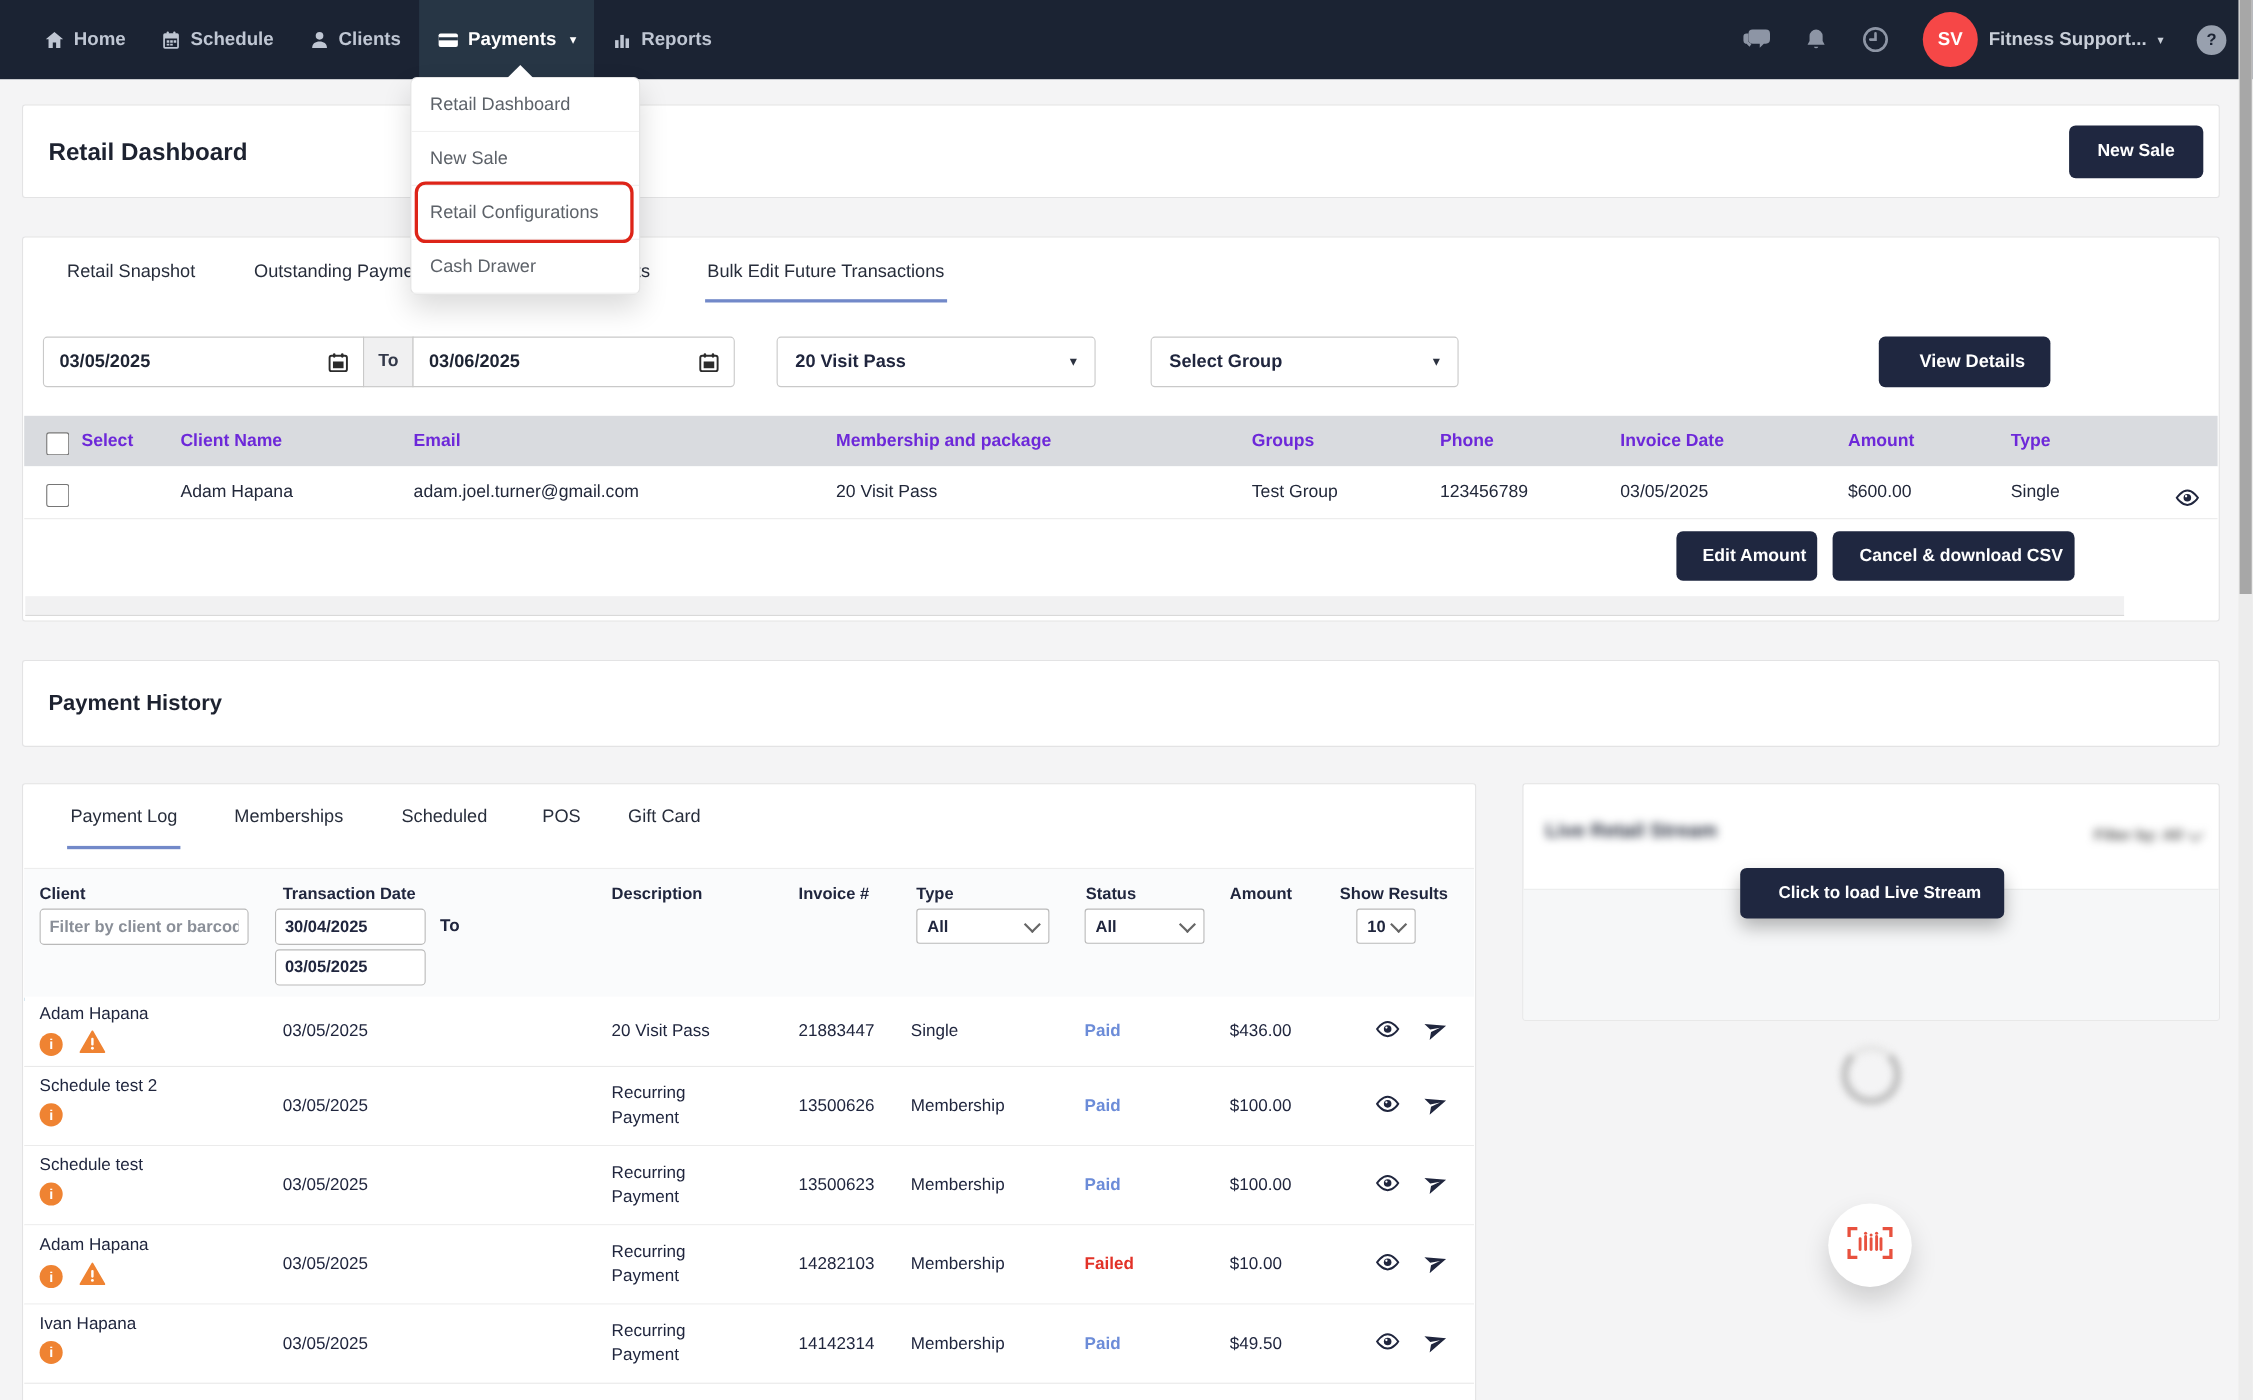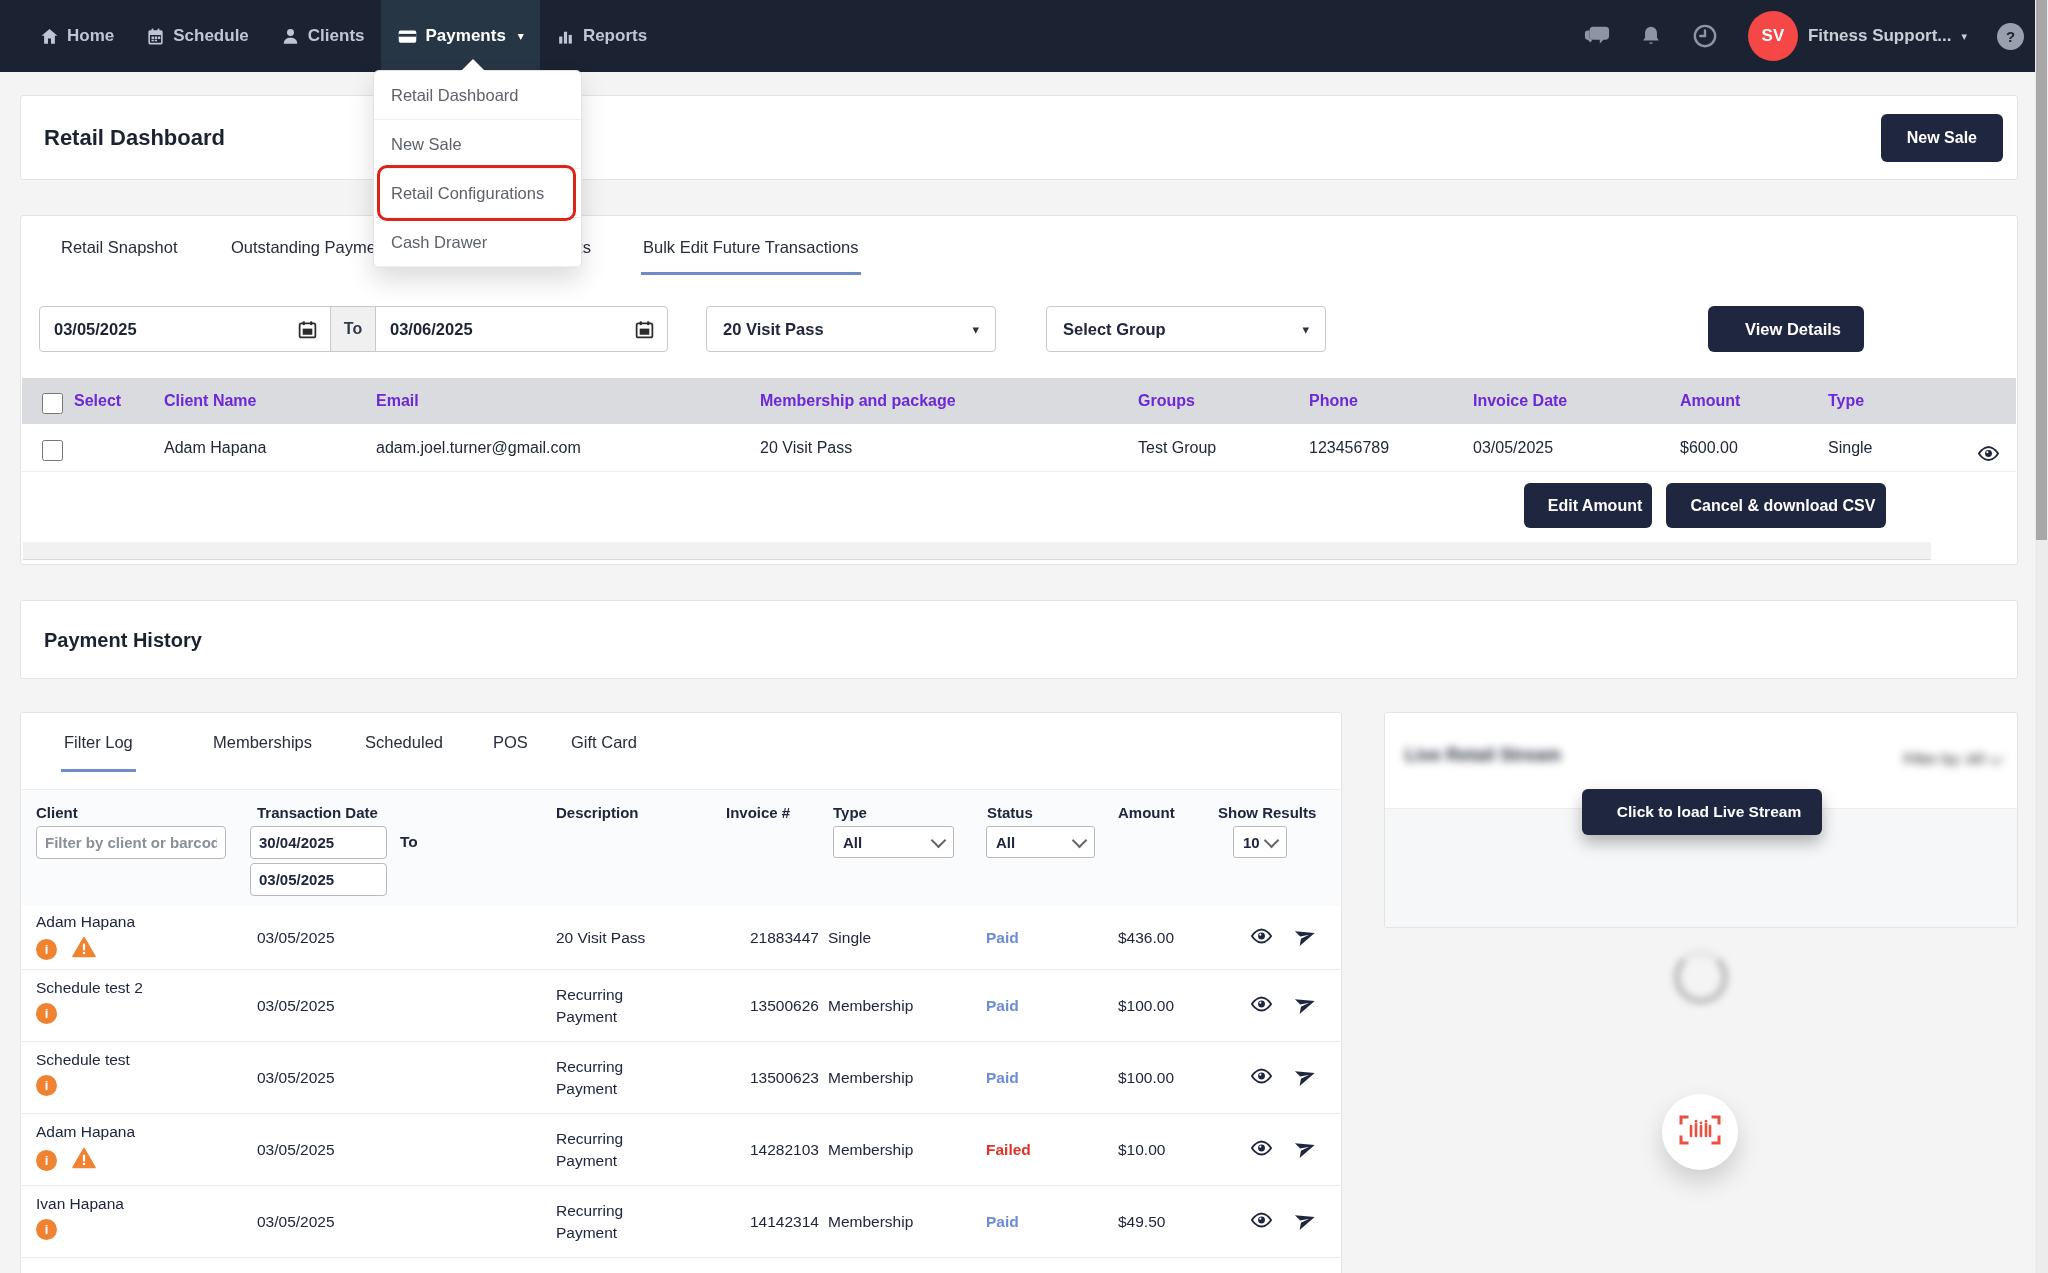--- a/index.html
+++ b/index.html
@@ -84,21 +84,21 @@
   .prows{position:absolute;left:1px;right:1px;top:193px;}
   .prow{position:relative;border-bottom:1px solid #e9e9e9;background:#fff;}
   .h64{height:63px;} .h72{height:71px;}
   .pc{position:absolute;font-size:15.5px;color:#20263e;white-space:nowrap;}
   .vcent{top:50%;transform:translateY(-50%);}
   .pc-name{left:14px;top:9px;}
   .pc-flags{position:absolute;left:14px;top:33px;display:flex;gap:15px;align-items:center;}
   .info-dot{width:21px;height:21px;border-radius:50%;background:#ef8332;color:#fff;display:flex;align-items:center;
         justify-content:center;font-size:13px;font-weight:800;cursor:pointer;}
   .pc-date{left:235px;} .pc-desc{left:534px;width:106px;white-space:normal;line-height:1.45;}
-  .pc-inv{left:704px;margin-left:24px;} .pc-type{left:806px;} .pc-status{left:964px;font-weight:600;}
+  .pc-inv{left:704px;} .pc-type{left:806px;} .pc-status{left:964px;font-weight:600;}
   .pc-amount{left:1096px;}
   .status-paid{color:#6c8cd8;} .status-failed{color:#e23228;}
   .pc-eye{left:1228px;cursor:pointer;} .pc-send{left:1272px;cursor:pointer;}
   
   .cardE{left:1384px;top:712px;width:634px;height:216px;overflow:visible;}
   .ls-title{position:absolute;left:20px;top:32px;font-size:18px;font-weight:800;color:#2a3040;filter:blur(4px);}
   .ls-filter{position:absolute;right:16px;top:38px;font-size:14px;font-weight:600;color:#555;filter:blur(4px);display:flex;gap:6px;align-items:center;}
   .ls-body{position:absolute;left:0;right:0;top:95px;bottom:0;background:#f6f7f8;border-top:1px solid #ededed;}
   .ls-btn{position:absolute;left:197px;top:76px;width:240px;height:46px;font-size:15.5px;z-index:5;
         box-shadow:0 8px 16px rgba(0,0,0,.28);}
@@ -276,21 +276,21 @@
     <button class="btn-dark edit-amount-btn">Edit Amount</button>
     <button class="btn-dark cancel-csv-btn">Cancel &amp; download CSV</button>
     <div class="hscroll"></div>
   </div>
 
   <div class="card cardC">
     <div class="ph-title">Payment History</div>
   </div>
 
   <div class="card cardD">
-    <div class="ptab active" style="left:43px">Filter Log</div>
+    <div class="ptab active" style="left:43px">Payment Log</div>
     <div class="ptab" style="left:192px">Memberships</div>
     <div class="ptab" style="left:344px">Scheduled</div>
     <div class="ptab" style="left:472px">POS</div>
     <div class="ptab" style="left:550px">Gift Card</div>
 
     <div class="pfilter">
       <span class="flabel" style="left:14px">Client</span>
       <span class="flabel" style="left:235px">Transaction Date</span>
       <span class="flabel" style="left:534px">Description</span>
       <span class="flabel" style="left:704px">Invoice #</span>

